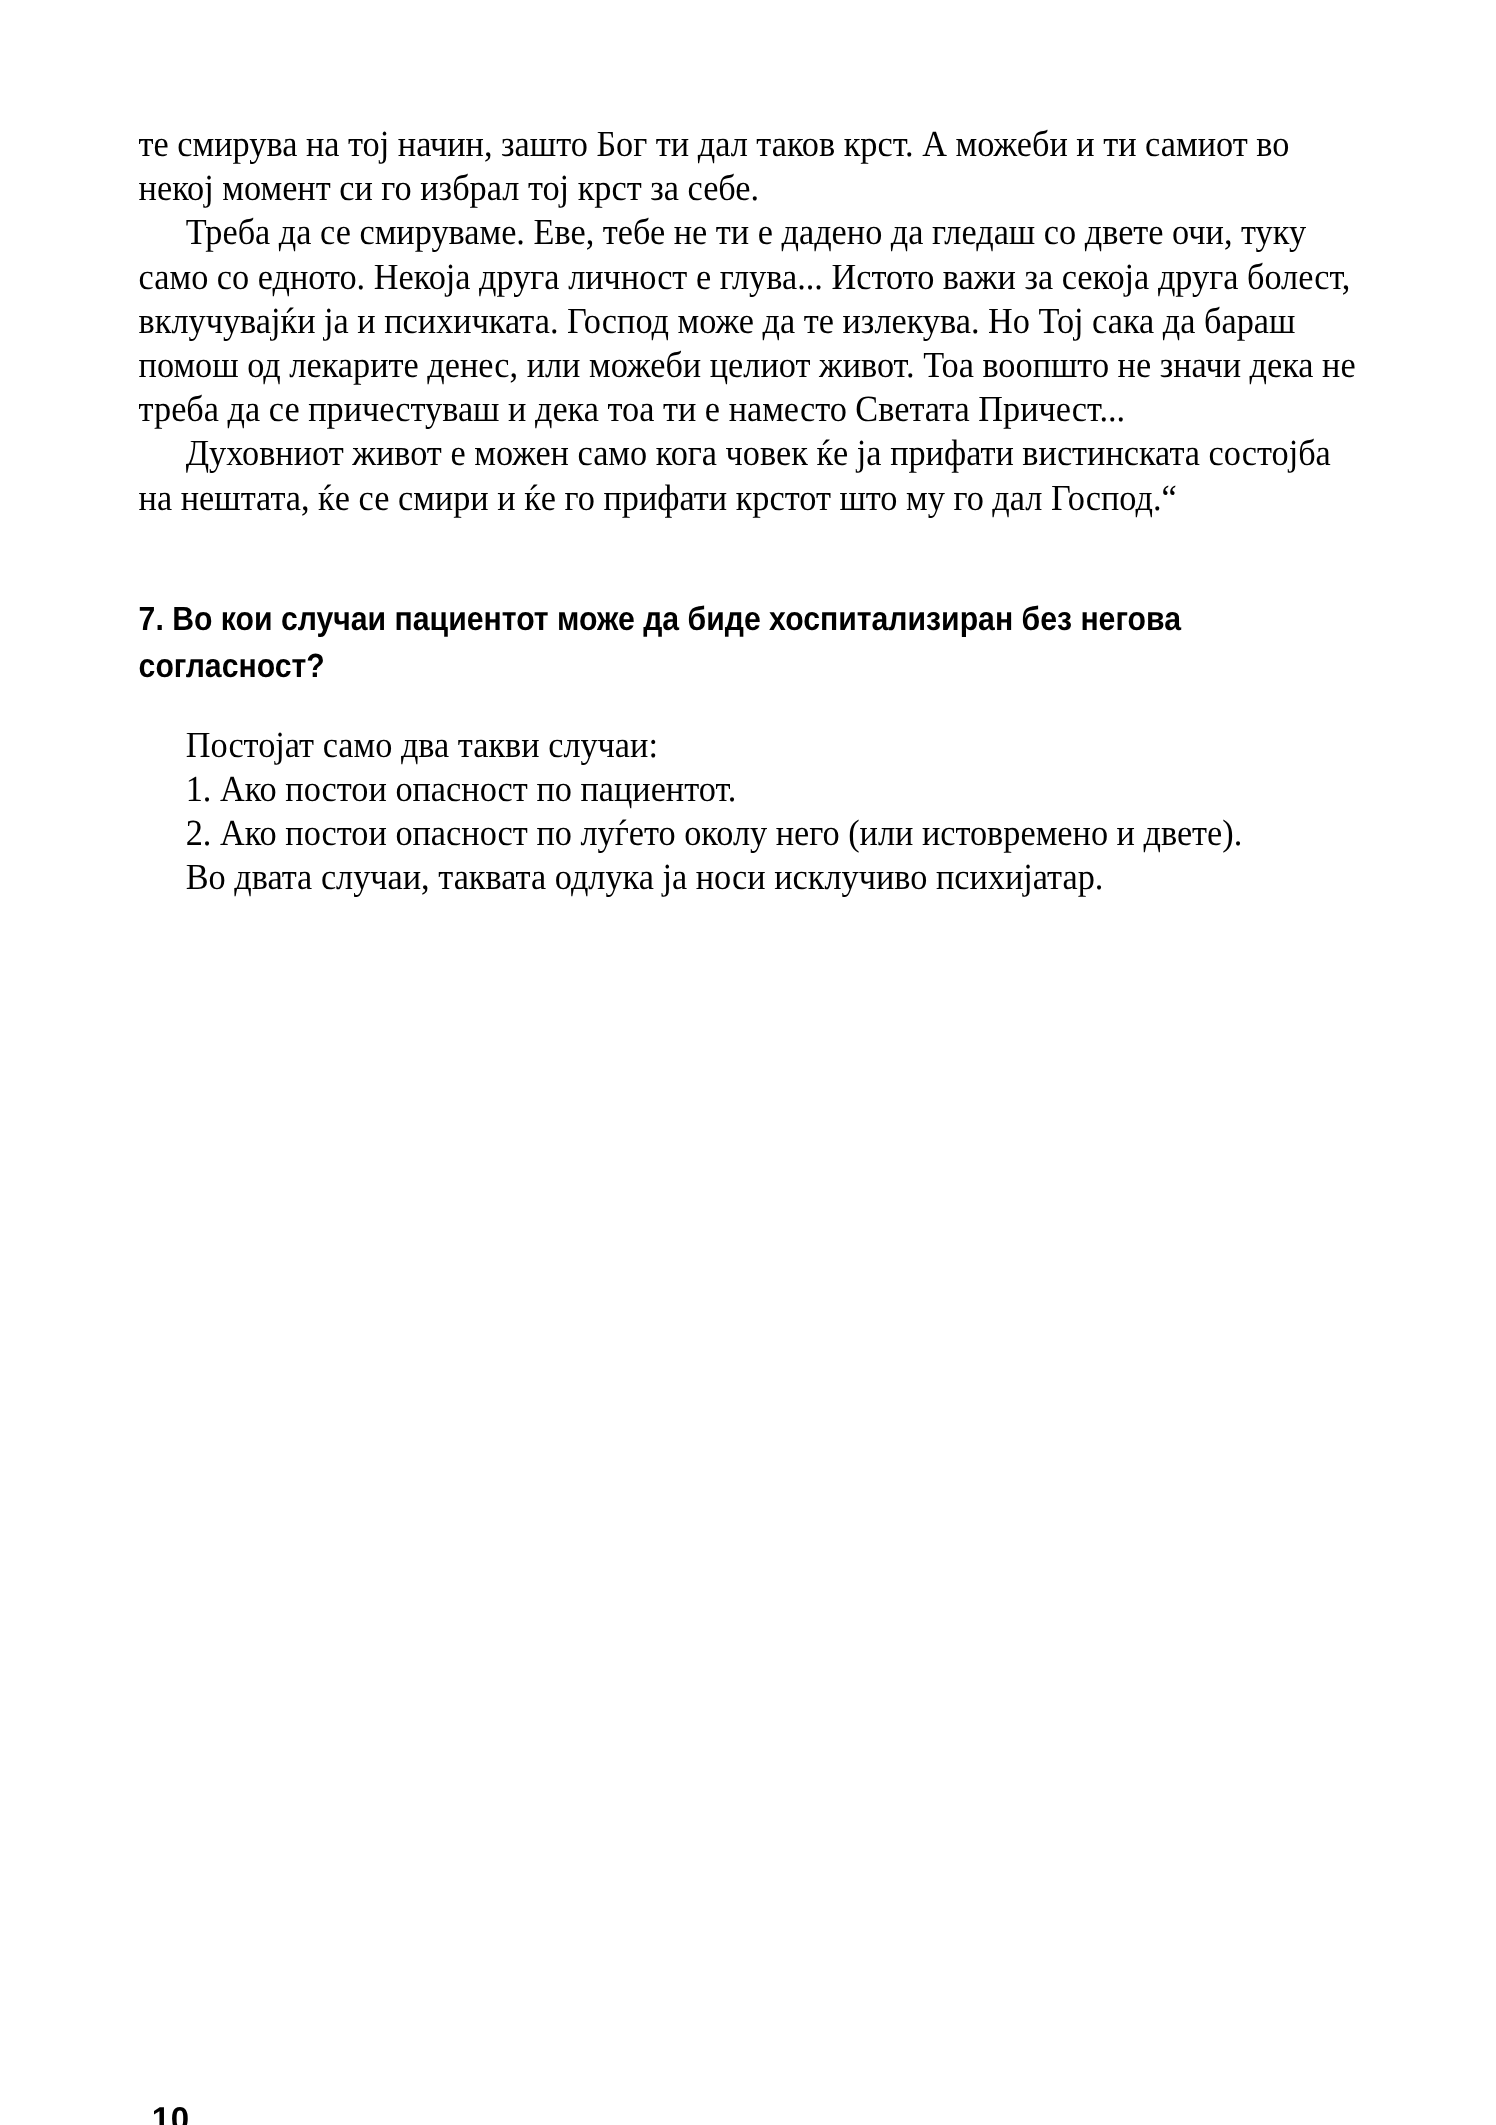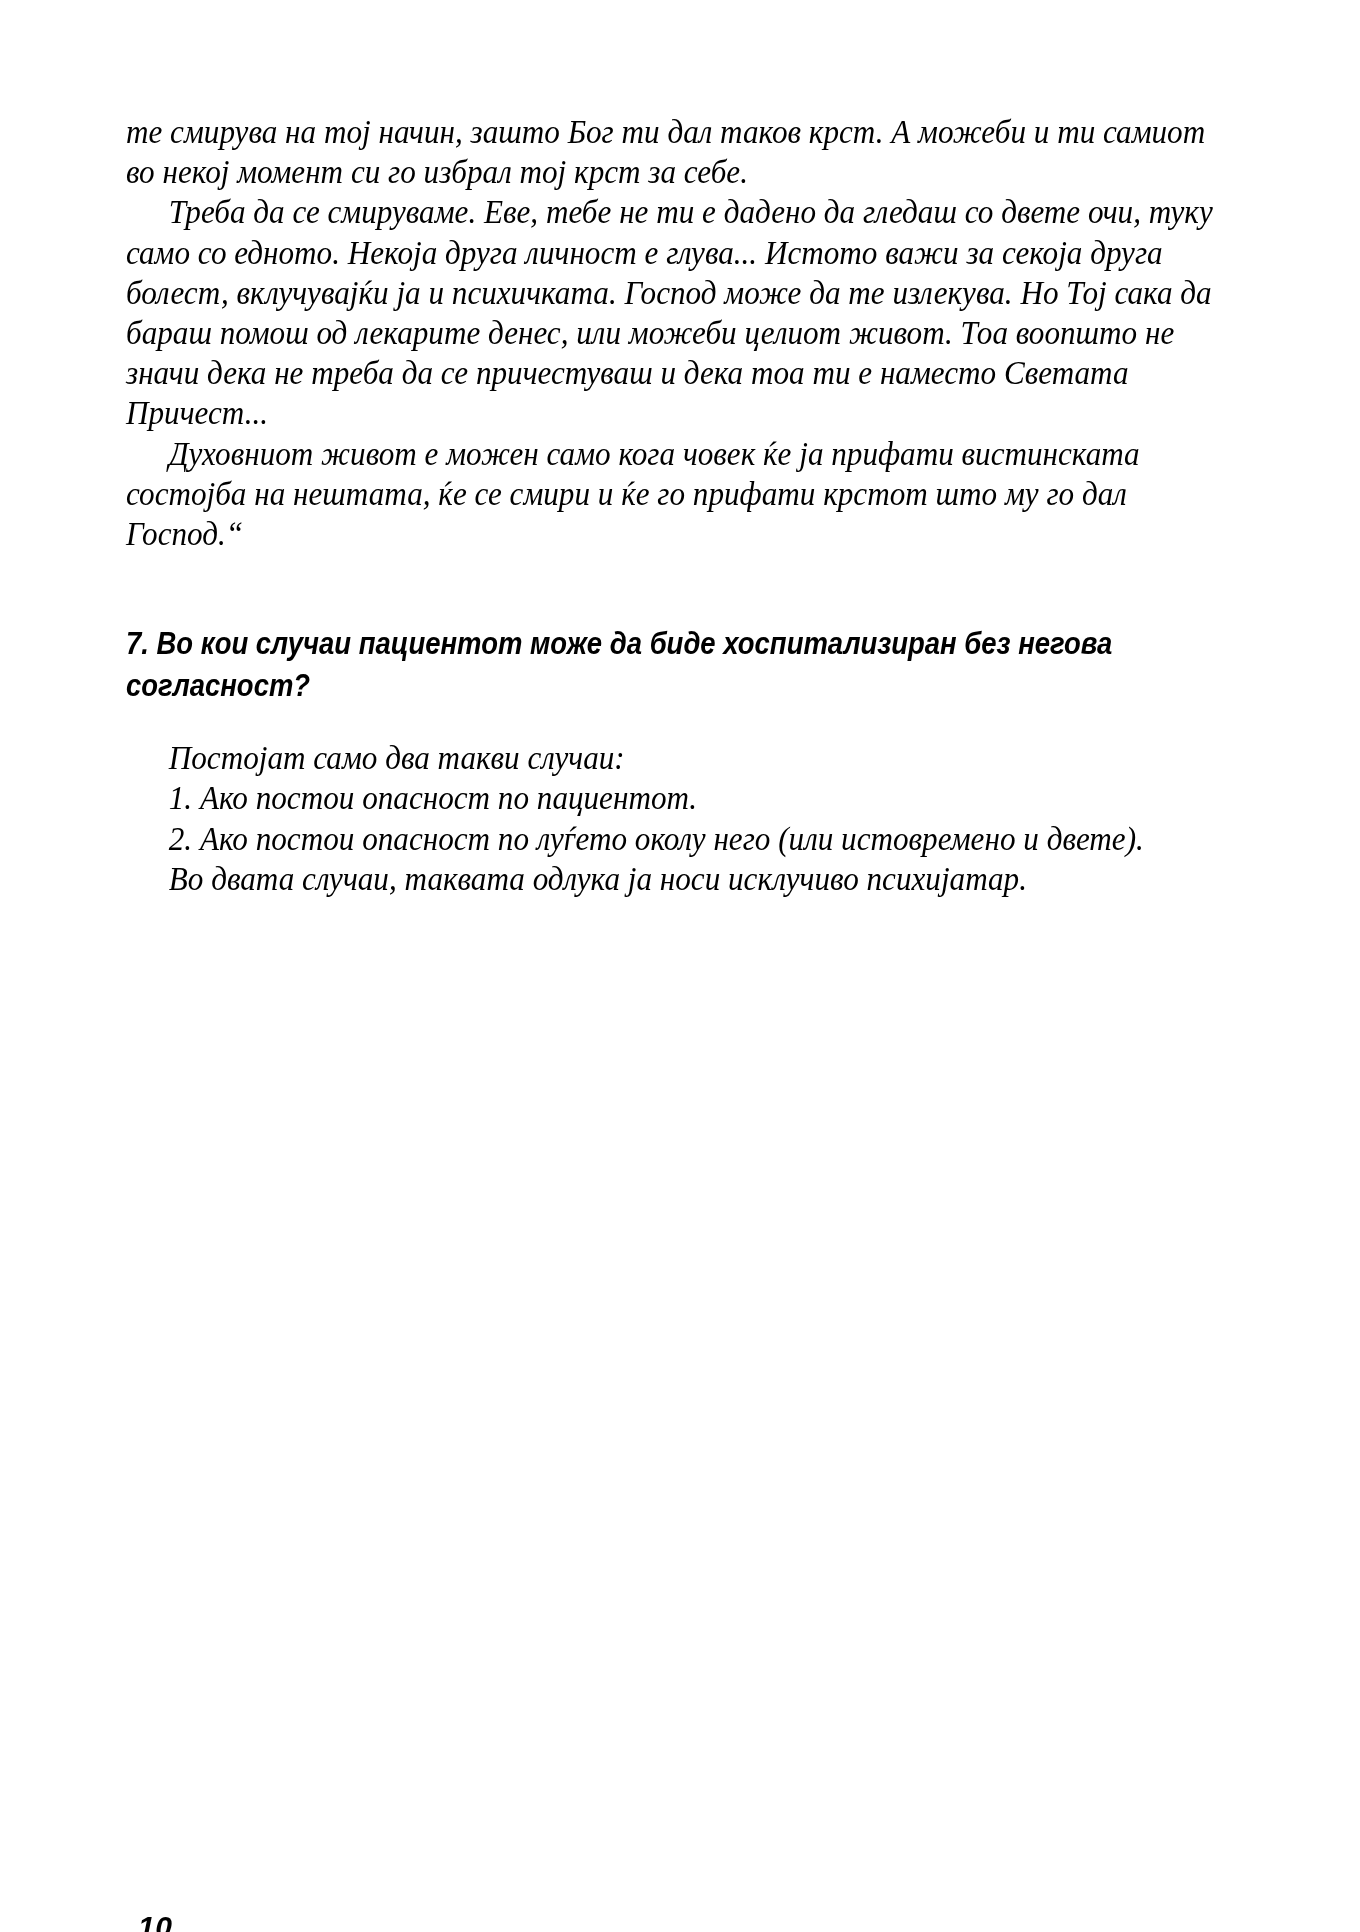--- a/index.html
+++ b/index.html
@@ -7,21 +7,20 @@
     padding: 0;
     background: #ffffff;
   }
   .page {
     position: relative;
     width: 1360px;
     height: 1932px;
     background: #ffffff;
     overflow: hidden;
     box-sizing: border-box;
-    font-style: italic;
   }
   .content {
     position: absolute;
     left: 126px;
     top: 112px;
     width: 1107px;
   }
   .body-text {
     font-family: "Liberation Serif", "DejaVu Serif", serif;
     font-size: 33.5px;

